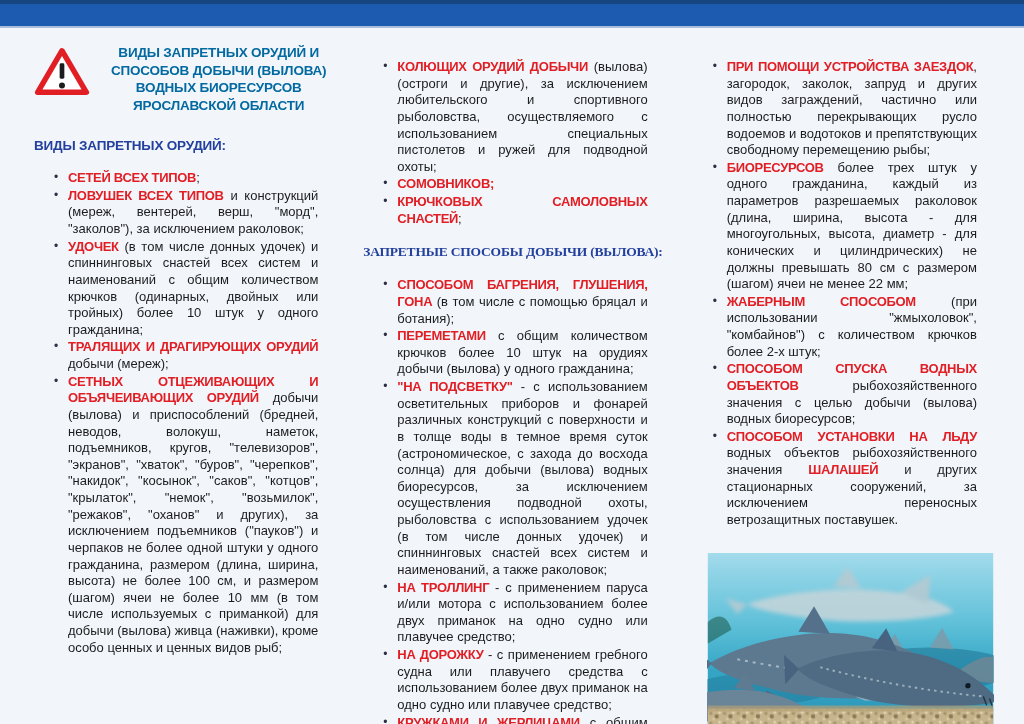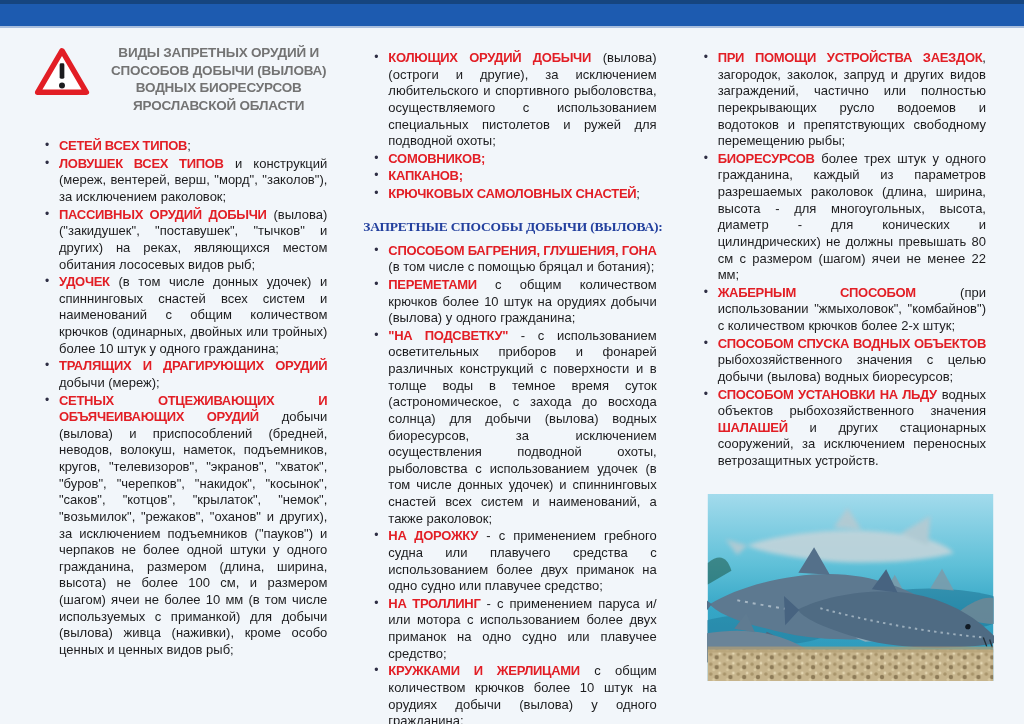--- a/index.html
+++ b/index.html
@@ -27,21 +27,21 @@
   }
   .col { flex:1 1 0; min-width:0; }
 
   .title-block {
     display:flex; align-items:flex-start; gap:10px;
     margin:2px 0 24px 0;
   }
   .warning-wrap { flex:0 0 58px; padding-top:2px; }
   .doc-title {
     flex:1;
-    color:#737373;
+    color:#0369a1;
     font-weight:800;
     font-size:13.5px;
     line-height:1.3;
     text-align:center;
     letter-spacing:-0.2px;
     font-stretch:condensed;
     text-transform:uppercase;
   }
   .section-heading {
     color:#23409e;
@@ -49,21 +49,21 @@
     font-size:13.5px;
     letter-spacing:-0.2px;
     font-stretch:condensed;
     margin:0 0 3px 0;
     text-transform:uppercase;
   }
   .heading-gap { margin-top:16px;font-family:Liberation Serif, serif; }
 
   ul.item-list {
     list-style:none;
-    margin:8px; padding:0;
+    margin:17px; padding:0;
     font-size:13px;
     line-height:1.28;
     text-align:justify;
     color:#1c1c1e;
   }
   ul.item-list li {
     position:relative;
     padding-left:17px;
     margin:0 0 1px 0;
   }
@@ -111,55 +111,54 @@
       <div class="title-block">
         <span class="warning-wrap">
           <svg viewBox="0 0 62 56" width="56" height="51" aria-hidden="true">
             <path d="M31 5 L58 51 H4 Z" fill="#ffffff" stroke="#e21e25" stroke-width="6" stroke-linejoin="round"></path>
             <rect x="28.4" y="19" width="5.2" height="17" rx="1.5" fill="#1c1c1e"></rect>
             <circle cx="31" cy="43.5" r="3.3" fill="#1c1c1e"></circle>
           </svg>
         </span>
         <div class="doc-title">ВИДЫ ЗАПРЕТНЫХ ОРУДИЙ И СПОСОБОВ ДОБЫЧИ (ВЫЛОВА) ВОДНЫХ БИОРЕСУРСОВ ЯРОСЛАВСКОЙ ОБЛАСТИ</div>
       </div>
+      <div class="section-heading">ВИДЫ ЗАПРЕТНЫХ ОРУДИЙ:</div>
       <ul class="item-list">
           <li><span class="seg-red">СЕТЕЙ ВСЕХ ТИПОВ</span><span class="seg-body">;</span></li>
           <li><span class="seg-red">ЛОВУШЕК ВСЕХ ТИПОВ</span><span class="seg-body"> и конструкций (мереж, вентерей, верш, "морд", "заколов"), за исключением раколовок;</span></li>
-          <li><span class="seg-red">ПАССИВНЫХ ОРУДИЙ ДОБЫЧИ</span><span class="seg-body"> (вылова) ("закидушек", "поставушек", "тычков" и других) на реках, являющихся местом обитания лососевых видов рыб;</span></li>
           <li><span class="seg-red">УДОЧЕК</span><span class="seg-body"> (в том числе донных удочек) и спиннинговых снастей всех систем и наименований с общим количеством крючков (одинарных, двойных или тройных) более 10 штук у одного гражданина;</span></li>
           <li><span class="seg-red">ТРАЛЯЩИХ И ДРАГИРУЮЩИХ ОРУДИЙ</span><span class="seg-body"> добычи (мереж);</span></li>
           <li><span class="seg-red">СЕТНЫХ ОТЦЕЖИВАЮЩИХ И ОБЪЯЧЕИВАЮЩИХ ОРУДИЙ</span><span class="seg-body"> добычи (вылова) и приспособлений (бредней, неводов, волокуш, наметок, подъемников, кругов, "телевизоров", "экранов", "хваток", "буров", "черепков", "накидок", "косынок", "саков", "котцов", "крылаток", "немок", "возьмилок", "режаков", "оханов" и других), за исключением подъемников ("пауков") и черпаков не более одной штуки у одного гражданина, размером (длина, ширина, высота) не более 100 см, и размером (шагом) ячеи не более 10 мм (в том числе используемых с приманкой) для добычи (вылова) живца (наживки), кроме особо ценных и ценных видов рыб;</span></li>
         </ul>
     </div>
 
     <div class="col">
       <ul class="item-list col2-top">
           <li><span class="seg-red">КОЛЮЩИХ ОРУДИЙ ДОБЫЧИ</span><span class="seg-body"> (вылова) (остроги и другие), за исключением любительского и спортивного рыболовства, осуществляемого с использованием специальных пистолетов и ружей для подводной охоты;</span></li>
           <li><span class="seg-red">СОМОВНИКОВ;</span></li>
-          <li><span class="seg-red">КАПКАНОВ;</span></li>
           <li><span class="seg-red">КРЮЧКОВЫХ САМОЛОВНЫХ СНАСТЕЙ</span><span class="seg-body">;</span></li>
         </ul>
       <div class="section-heading heading-gap">ЗАПРЕТНЫЕ СПОСОБЫ ДОБЫЧИ (ВЫЛОВА):</div>
       <ul class="item-list">
           <li><span class="seg-red">СПОСОБОМ БАГРЕНИЯ, ГЛУШЕНИЯ, ГОНА</span><span class="seg-body"> (в том числе с помощью бряцал и ботания);</span></li>
           <li><span class="seg-red">ПЕРЕМЕТАМИ</span><span class="seg-body"> с общим количеством крючков более 10 штук на орудиях добычи (вылова) у одного гражданина;</span></li>
           <li><span class="seg-red">"НА ПОДСВЕТКУ"</span><span class="seg-body"> - с использованием осветительных приборов и фонарей различных конструкций с поверхности и в толще воды в темное время суток (астрономическое, с захода до восхода солнца) для добычи (вылова) водных биоресурсов, за исключением осуществления подводной охоты, рыболовства с использованием удочек (в том числе донных удочек) и спиннинговых снастей всех систем и наименований, а также раколовок;</span></li>
+          <li><span class="seg-red">НА ТРОЛЛИНГ</span><span class="seg-body"> - с применением паруса и/или мотора с использованием более двух приманок на одно судно или плавучее средство;</span></li>
           <li><span class="seg-red">НА ДОРОЖКУ</span><span class="seg-body"> - с применением гребного судна или плавучего средства с использованием более двух приманок на одно судно или плавучее средство;</span></li>
-          <li><span class="seg-red">НА ТРОЛЛИНГ</span><span class="seg-body"> - с применением паруса и/или мотора с использованием более двух приманок на одно судно или плавучее средство;</span></li>
           <li><span class="seg-red">КРУЖКАМИ И ЖЕРЛИЦАМИ</span><span class="seg-body"> с общим количеством крючков более 10 штук на орудиях добычи (вылова) у одного гражданина;</span></li>
         </ul>
     </div>
 
     <div class="col">
       <ul class="item-list col2-top">
           <li><span class="seg-red">ПРИ ПОМОЩИ УСТРОЙСТВА ЗАЕЗДОК</span><span class="seg-body">, загородок, заколок, запруд и других видов заграждений, частично или полностью перекрывающих русло водоемов и водотоков и препятствующих свободному перемещению рыбы;</span></li>
           <li><span class="seg-red">БИОРЕСУРСОВ</span><span class="seg-body"> более трех штук у одного гражданина, каждый из параметров разрешаемых раколовок (длина, ширина, высота - для многоугольных, высота, диаметр - для конических и цилиндрических) не должны превышать 80 см с размером (шагом) ячеи не менее 22 мм;</span></li>
           <li><span class="seg-red">ЖАБЕРНЫМ СПОСОБОМ</span><span class="seg-body"> (при использовании "жмыхоловок", "комбайнов") с количеством крючков более 2-х штук;</span></li>
           <li><span class="seg-red">СПОСОБОМ СПУСКА ВОДНЫХ ОБЪЕКТОВ</span><span class="seg-body"> рыбохозяйственного значения с целью добычи (вылова) водных биоресурсов;</span></li>
-          <li><span class="seg-red">СПОСОБОМ УСТАНОВКИ НА ЛЬДУ</span><span class="seg-body"> водных объектов рыбохозяйственного значения </span><span class="seg-red">ШАЛАШЕЙ</span><span class="seg-body"> и других стационарных сооружений, за исключением переносных ветрозащитных устройств.</span></li>
+          <li><span class="seg-red">СПОСОБОМ УСТАНОВКИ НА ЛЬДУ</span><span class="seg-body"> водных объектов рыбохозяйственного значения </span><span class="seg-red">ШАЛАШЕЙ</span><span class="seg-body"> и других стационарных сооружений, за исключением переносных ветрозащитных поставушек.</span></li>
         </ul>
 
       <figure class="photo">
         <svg viewBox="0 0 290 190" aria-hidden="true">
           <defs>
             <linearGradient id="water" x1="0" y1="0" x2="0" y2="1">
               <stop offset="0" stop-color="#a3dbec"></stop>
               <stop offset="0.38" stop-color="#5fc0d8"></stop>
               <stop offset="0.62" stop-color="#35a6c6"></stop>
               <stop offset="1" stop-color="#2b92b4"></stop>

